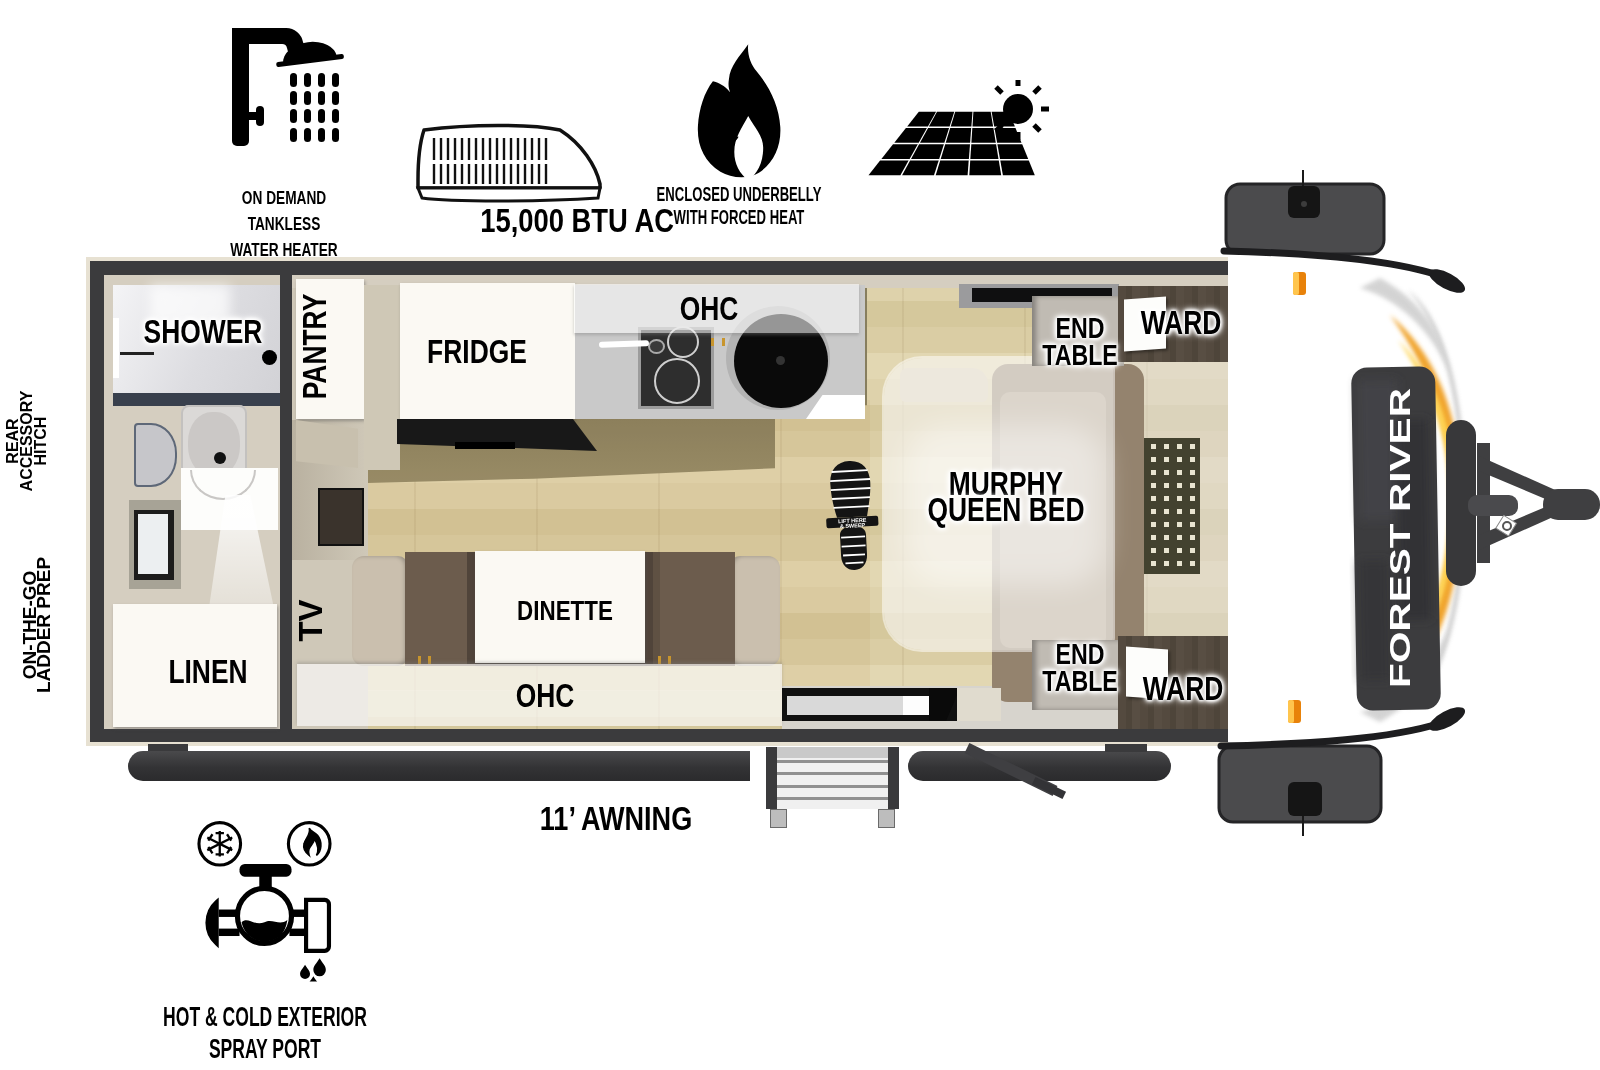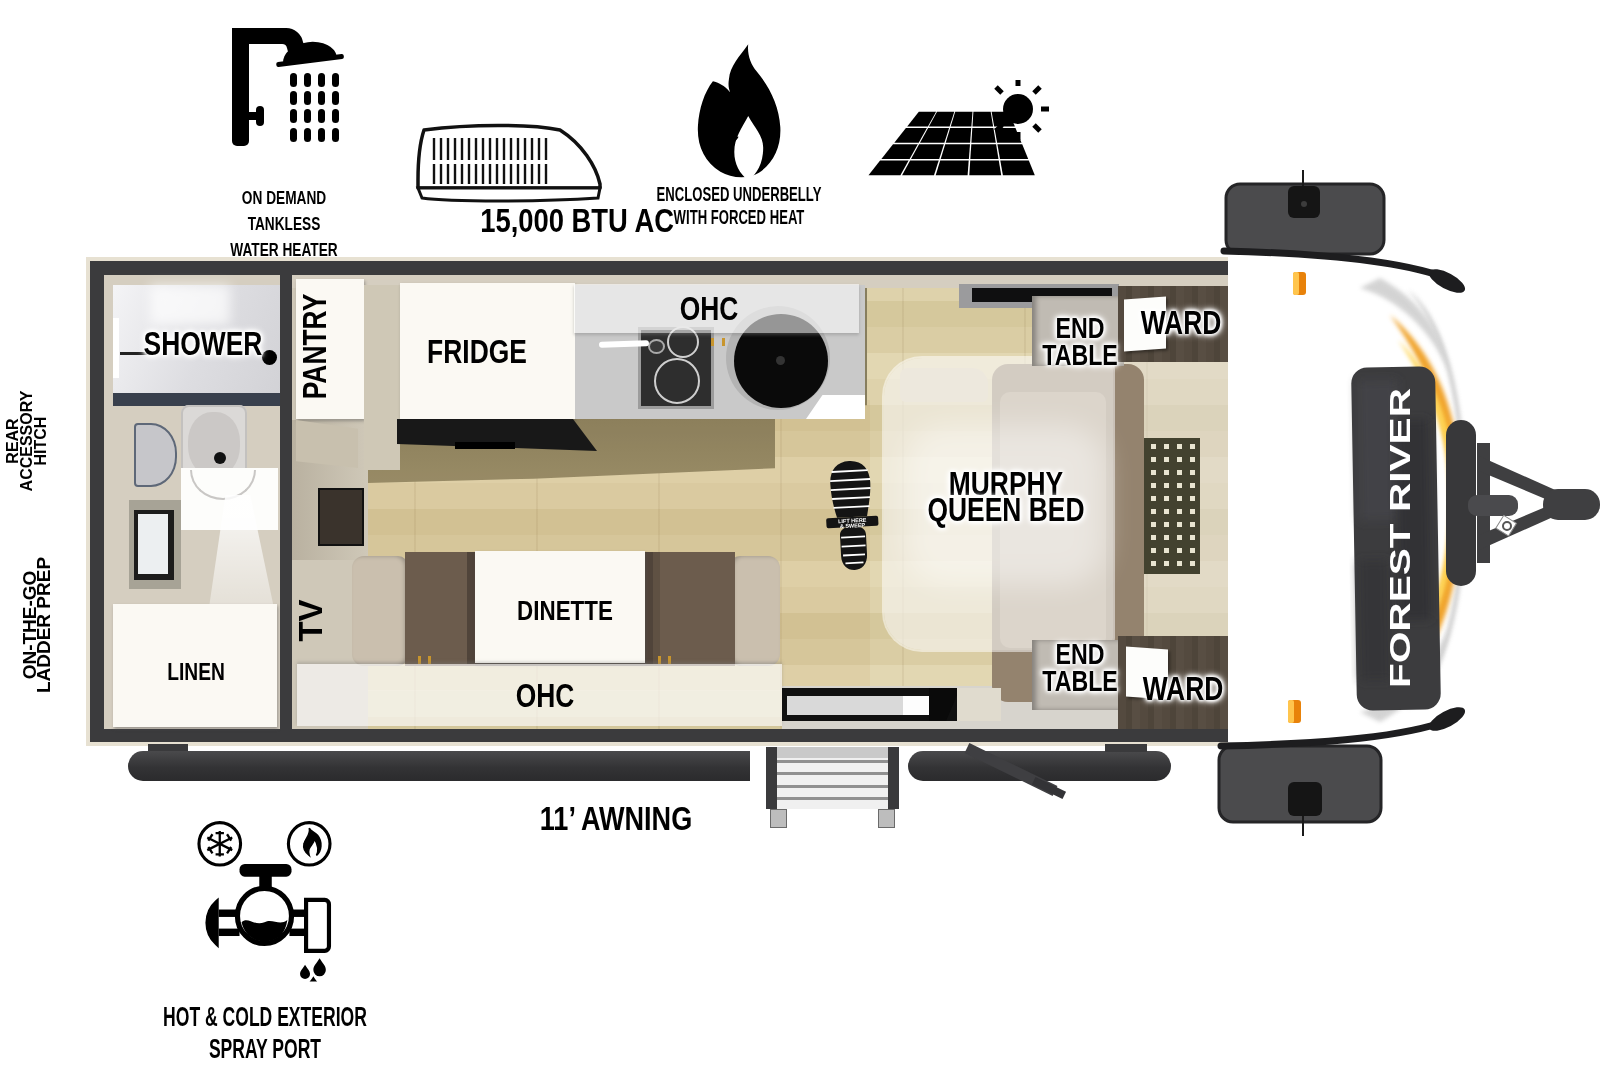--- a/index.html
+++ b/index.html
@@ -160,41 +160,41 @@
 <div class="abs" style="left:292px;top:275px;width:936px;height:13px;background:#d5cec0;"></div>
 
 <div class="abs" style="left:782px;top:686px;width:446px;height:43px;background:#d7d4cd;"></div>
 
 <div class="abs" style="left:113px;top:285px;width:167px;height:110px;background:linear-gradient(115deg,#f4f4f6,#dddde1 55%,#d2d2d6);"></div>
 <div class="abs" style="left:150px;top:285px;width:80px;height:40px;background:rgba(255,255,255,0.7);filter:blur(6px);"></div>
 <div class="abs" style="left:113px;top:393px;width:167px;height:13px;background:#39404d;"></div>
 <div class="abs" style="left:113px;top:318px;width:6px;height:60px;background:#fff;"></div>
 <div class="abs" style="left:120px;top:352px;width:34px;height:3px;background:#222;"></div>
 <div class="abs" style="left:262px;top:350px;width:15px;height:15px;border-radius:50%;background:#000;"></div>
-<div class="lbl glow" style="left:123px;top:315px;width:160px;font-size:33px;line-height:33px;margin-top:12px;">
+<div class="lbl glow" style="left:123px;top:315px;width:160px;font-size:33px;line-height:33px;">
       <span style="transform:scaleX(0.8);">SHOWER</span>
     </div>
 
 <div class="abs" style="left:181px;top:405px;width:66px;height:78px;background:#dbd9d7;border-radius:8px;box-shadow:inset 0 0 0 2px #c3c1bf;"></div>
 <div class="abs" style="left:188px;top:412px;width:52px;height:64px;background:#cbc8c6;border-radius:46%;"></div>
 <div class="abs" style="left:214px;top:452px;width:12px;height:12px;border-radius:50%;background:#111;"></div>
 
 <div class="abs" style="left:134px;top:423px;width:39px;height:60px;background:#c6c6ca;border:2px solid #5e6878;border-radius:4px 26px 26px 4px / 4px 30px 30px 4px;"></div>
 
 <div class="abs" style="left:181px;top:468px;width:97px;height:62px;background:#fdfdfb;"></div>
 <div class="abs" style="left:190px;top:440px;width:62px;height:56px;background:transparent;border-radius:50%;border:2px solid #c9c7c5;border-top-color:transparent;clip-path:polygon(0 50%,100% 50%,100% 100%,0 100%);"></div>
 
 <div class="abs" style="left:129px;top:500px;width:52px;height:89px;background:#a7a396;"></div>
 <div class="abs" style="left:134px;top:510px;width:40px;height:70px;background:#1c1c1c;"></div>
 <div class="abs" style="left:138px;top:514px;width:30px;height:60px;background:#eceff1;"></div>
 
 <div class="abs" style="left:205px;top:495px;width:73px;height:115px;background:linear-gradient(180deg,rgba(255,255,255,0.85),rgba(255,255,255,0.35));clip-path:polygon(28% 0,62% 0,95% 100%,5% 100%);"></div>
 
 <div class="wbox" style="left:113px;top:604px;width:164px;height:123px;"></div>
-<div class="lbl" style="left:116px;top:655px;width:160px;font-size:24px;line-height:33px;">
+<div class="lbl" style="left:128px;top:655px;width:160px;font-size:33px;line-height:33px;">
       <span style="transform:scaleX(0.8);">LINEN</span>
     </div>
 
 <div class="abs" style="left:280px;top:275px;width:12px;height:454px;background:#3b3b3d;"></div>
 
 <div class="wbox" style="left:296px;top:279px;width:68px;height:140px;"></div>
 <div class="lbl" style="left:234px;top:330px;width:160px;font-size:33px;line-height:33px;transform:rotate(-90deg);">
       <span style="transform:scaleX(0.8);">PANTRY</span>
     </div>
 <div class="abs" style="left:296px;top:420px;width:62px;height:48px;background:#c8c0ae;clip-path:polygon(0 0,100% 18%,100% 100%,0 86%);"></div>

